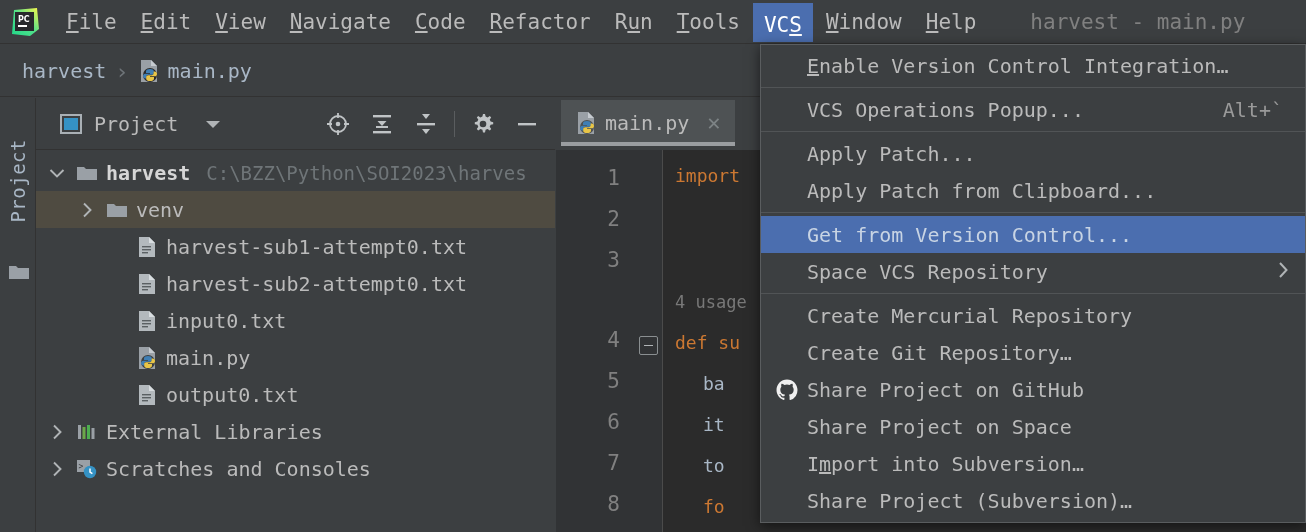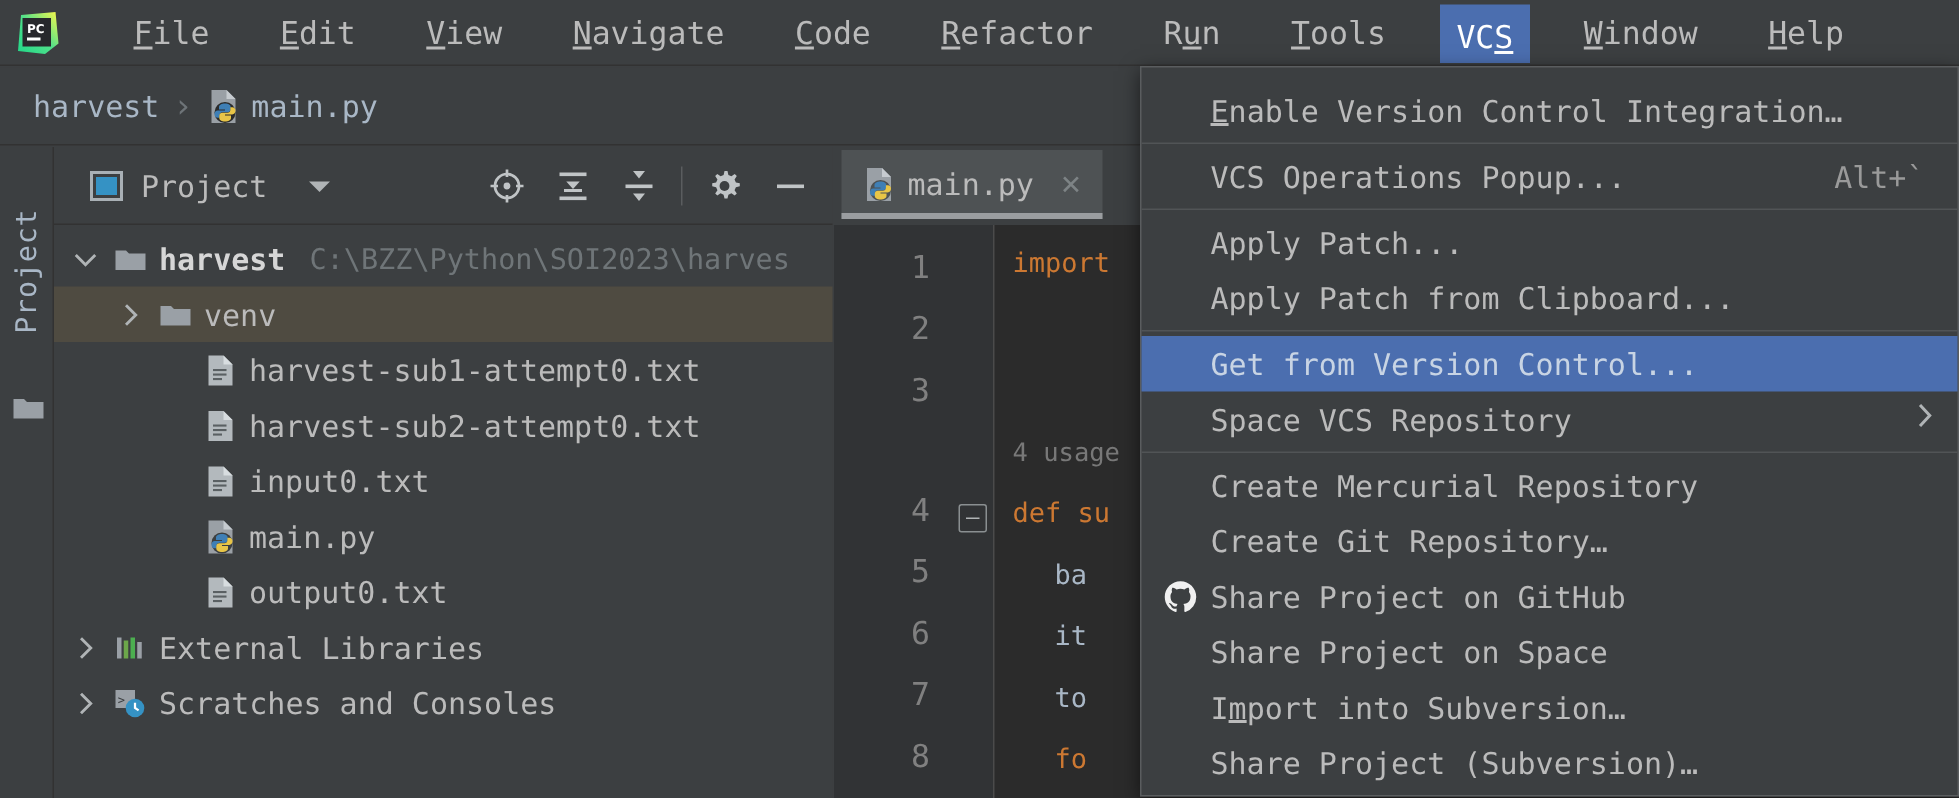--- a/index.html
+++ b/index.html
@@ -15,21 +15,20 @@
     -webkit-font-smoothing: antialiased;
   }
 
   
   #menubar {
     position: absolute; left: 0; top: 0;
     width: 1306px; height: 44px;
     background: #3c3f41;
     display: flex; align-items: center;
     box-sizing: border-box;
-    gap: 23px;
   }
   #menubar::after {
     content: ""; position: absolute;
     left: 0; bottom: 0; width: 100%; height: 1px;
     background: #323232;
   }
   .pclogo {
     width: 30px; height: 30px;
     margin-left: 10px; margin-right: 14px;
     position: relative; flex: none;
@@ -233,21 +232,21 @@
   }
 
   
   #vcsmenu {
     position: absolute;
     left: 760px; top: 44px;
     width: 546px;
     background: #3c3f41;
     border: 1px solid #5a5d5f;
     box-sizing: border-box;
-    padding: 10px 0 3px 0;
+    padding: 2px 0 3px 0;
     box-shadow: 0 3px 12px rgba(0,0,0,0.55);
     z-index: 50;
   }
   .mrow {
     position: relative;
     height: 37px;
     display: flex; align-items: center;
     padding-left: 22px;
     white-space: nowrap;
     box-sizing: border-box;

